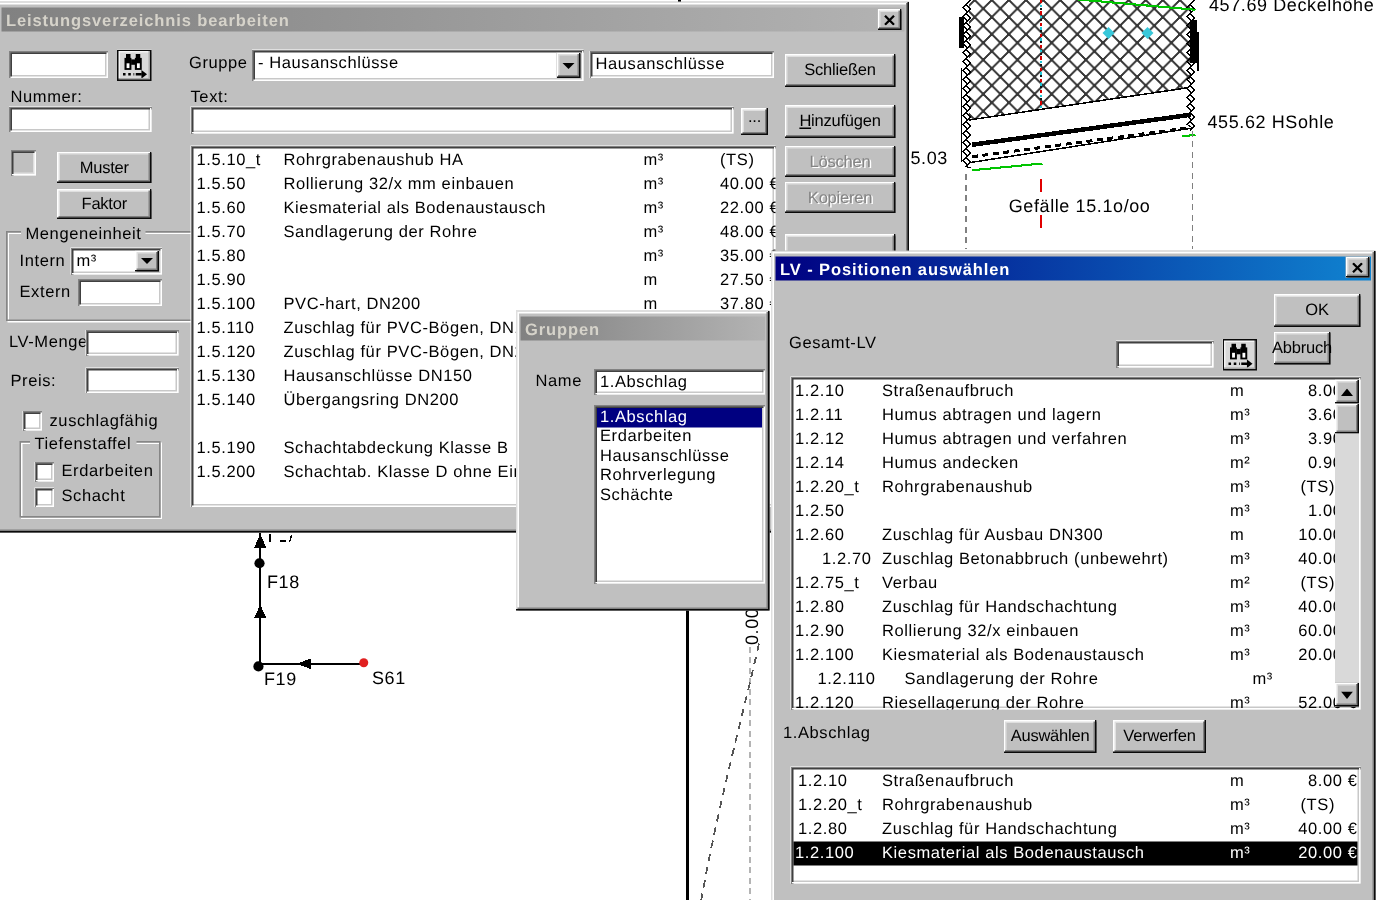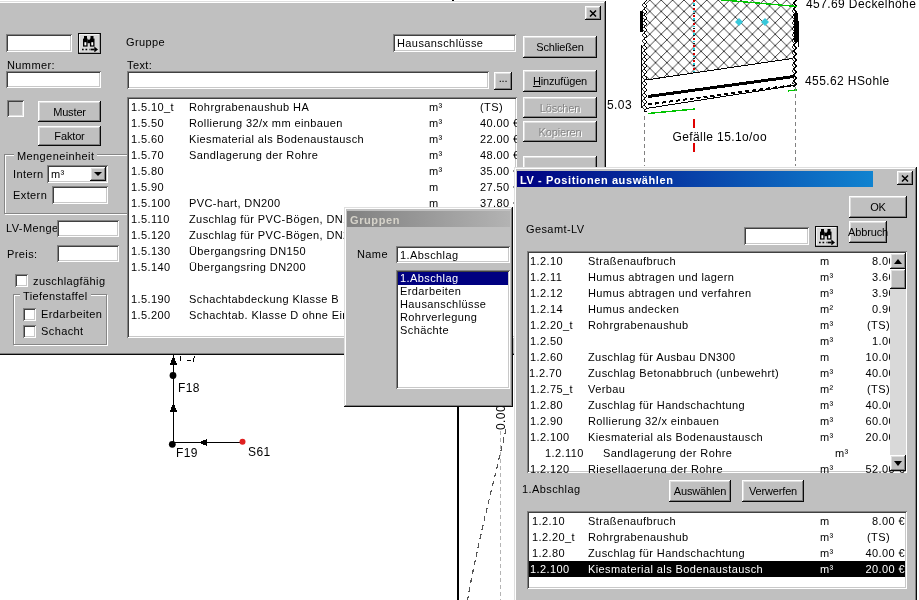--- a/index.html
+++ b/index.html
@@ -82,20 +82,21 @@
 <text x="607" y="109">5.03</text>
 <text x="672.5" y="141">Gefälle 15.1o/oo</text>
 <text x="178" y="392">F18</text>
 <text x="176" y="456.5">F19</text>
 <text x="248" y="456">S61</text>
 <text x="505" y="430" transform="rotate(-90 505 430)">0.00</text>
 </g>
 </svg>
 
 <div class="win" id="d1" style="left:-2px;top:1px;width:608px;height:354px;z-index:1">
+<div class="tb tbi" style="width:602px">Leistungsverzeichnis bearbeiten</div>
 <div class="xb" style="left:587px;top:5px">
       <svg width="8" height="7">
         <path d="M1 0.5 L7 6.5 M7 0.5 L1 6.5" stroke="#000" stroke-width="1.5"></path>
       </svg>
     </div>
 <div class="inp" style="left:8px;top:33px;width:66px;height:18px"></div>
 <div class="btn" style="left:80px;top:32px;width:23px;height:21px;background:#d9d9d9;box-shadow:inset 0 0 0 1px #0a0a0a,inset -2px -2px #a8a8a8,inset 2px 2px #f4f4f4">
 <svg width="18" height="16" viewBox="0 0 18 16">
         <g fill="#000">
 <rect x="3" y="0" width="3" height="3"></rect>
@@ -107,20 +108,23 @@
 <rect x="3.4" y="6.2" width="1.9" height="3.2" fill="#fff"></rect>
         <rect x="10.3" y="6.2" width="1.9" height="3.2" fill="#fff"></rect>
 <path d="M1 13.5 h7.5" stroke="#000" stroke-width="1.7" stroke-dasharray="1.7 1.8"></path>
 <path d="M9.5 13.5 h4" stroke="#000" stroke-width="1.7"></path>
         <polygon points="13.3,10.6 17,13.5 13.3,16.4" fill="#000"></polygon>
 </svg>
     </div>
 <div class="lbl" style="left:9px;top:58px">Nummer:</div>
 <div class="inp" style="left:8px;top:70px;width:95px;height:17px"></div>
 <div class="lbl" style="left:128px;top:35px">Gruppe</div>
+<div class="inp" style="left:170px;top:32px;width:221px;height:21px">- Hausanschlüsse<div class="dd">
+        <div class="tri"></div>
+      </div></div>
 <div class="inp" style="left:395px;top:33px;width:123px;height:18px">Hausanschlüsse</div>
 <div class="lbl" style="left:129px;top:58px">Text:</div>
 <div class="inp" style="left:129px;top:70px;width:362px;height:18px"></div>
 <div class="btn" style="left:496px;top:71px;width:18px;height:18px;align-items:flex-start">...</div>
 <div class="btn" style="left:525px;top:35px;width:74px;height:22px">Schließen</div>
 <div class="btn" style="left:525px;top:69px;width:74px;height:22px"><span style="text-decoration:underline">H</span>inzufügen</div>
 <div class="btn dis" style="left:525px;top:96px;width:74px;height:21px">Löschen</div>
 <div class="btn dis" style="left:525px;top:120px;width:74px;height:21px">Kopieren</div>
 <div class="btn" style="left:525px;top:155px;width:74px;height:22px"></div>
 <div class="abs" style="left:9px;top:99px;width:17px;height:17px;background:#c0c0c0;box-shadow:inset 1px 1px #828282,inset -1px -1px #fff,inset 2px 2px #404040,inset -2px -2px #dfdfdf"></div>
@@ -194,21 +198,21 @@
         <span style="left:60px">Zuschlag für PVC-Bögen, DN150</span>
         <span style="left:300px">m³</span>
       </div>
       <div class="row" style="left:2px;top:130px;width:386px">
         <span style="left:2px">1.5.120</span>
         <span style="left:60px">Zuschlag für PVC-Bögen, DN200</span>
         <span style="left:300px">m³</span>
       </div>
       <div class="row" style="left:2px;top:146px;width:386px">
         <span style="left:2px">1.5.130</span>
-        <span style="left:60px">Übergangsring DN150</span>
+        <span style="left:60px">Hausanschlüsse DN150</span>
         <span style="left:300px">m³</span>
       </div>
       <div class="row" style="left:2px;top:162px;width:386px">
         <span style="left:2px">1.5.140</span>
         <span style="left:60px">Übergangsring DN200</span>
         <span style="left:300px">m³</span>
       </div>
       <div class="row" style="left:2px;top:194px;width:386px">
         <span style="left:2px">1.5.190</span>
         <span style="left:60px">Schachtabdeckung Klasse B</span>
@@ -229,21 +233,21 @@
 <div class="inp" style="left:52px;top:63px;width:114px;height:119px;padding:2px">
 <div style="height:13px;line-height:13px;background:#000080;color:#fff;padding-left:2px">1.Abschlag</div>
 <div style="height:13px;line-height:13px;padding-left:2px">Erdarbeiten</div>
 <div style="height:13px;line-height:13px;padding-left:2px">Hausanschlüsse</div>
 <div style="height:13px;line-height:13px;padding-left:2px">Rohrverlegung</div>
 <div style="height:13px;line-height:13px;padding-left:2px">Schächte</div>
 </div>
 </div>
 
 <div class="win" id="d3" style="left:514px;top:167px;width:403px;height:443px;z-index:3">
-<div class="tb tba" style="width:356px">LV - Positionen auswählen</div>
+<div class="tb tba" style="width:397px">LV - Positionen auswählen</div>
 <div class="xb" style="left:383px;top:4px">
       <svg width="8" height="7">
         <path d="M1 0.5 L7 6.5 M7 0.5 L1 6.5" stroke="#000" stroke-width="1.5"></path>
       </svg>
     </div>
 <div class="lbl" style="left:12px;top:56px">Gesamt-LV</div>
 <div class="inp" style="left:230px;top:60px;width:65px;height:18px"></div>
 <div class="btn" style="left:301px;top:59px;width:23px;height:21px;background:#d9d9d9;box-shadow:inset 0 0 0 1px #0a0a0a,inset -2px -2px #a8a8a8,inset 2px 2px #f4f4f4">
 <svg width="18" height="16" viewBox="0 0 18 16">
         <g fill="#000">
@@ -298,21 +302,21 @@
         <span style="left:291px">m³</span>
         <span style="right:0px;text-align:right">1.00 €</span>
       </div>
       <div class="row" style="left:2px;top:98px;width:376px">
         <span style="left:1px">1.2.60</span>
         <span style="left:59px">Zuschlag für Ausbau DN300</span>
         <span style="left:291px">m</span>
         <span style="right:0px;text-align:right">10.00 €</span>
       </div>
       <div class="row" style="left:2px;top:114px;width:376px">
-        <span style="left:0">1.2.70</span>
+        <span style="left:19px">1.2.70</span>
         <span style="left:59px">Zuschlag Betonabbruch (unbewehrt)</span>
         <span style="left:291px">m³</span>
         <span style="right:0px;text-align:right">40.00 €</span>
       </div>
       <div class="row" style="left:2px;top:130px;width:376px">
         <span style="left:1px">1.2.75_t</span>
         <span style="left:59px">Verbau</span>
         <span style="left:291px">m²</span>
         <span style="right:15px;text-align:right">(TS)</span>
       </div>

